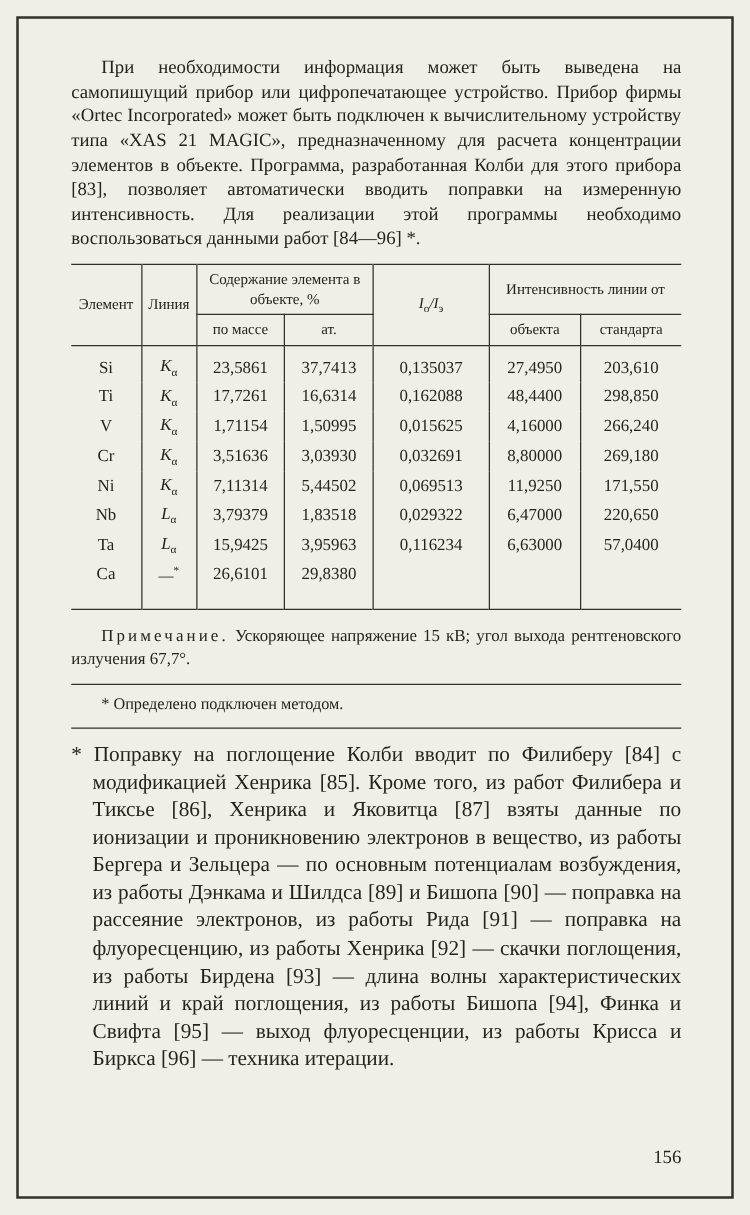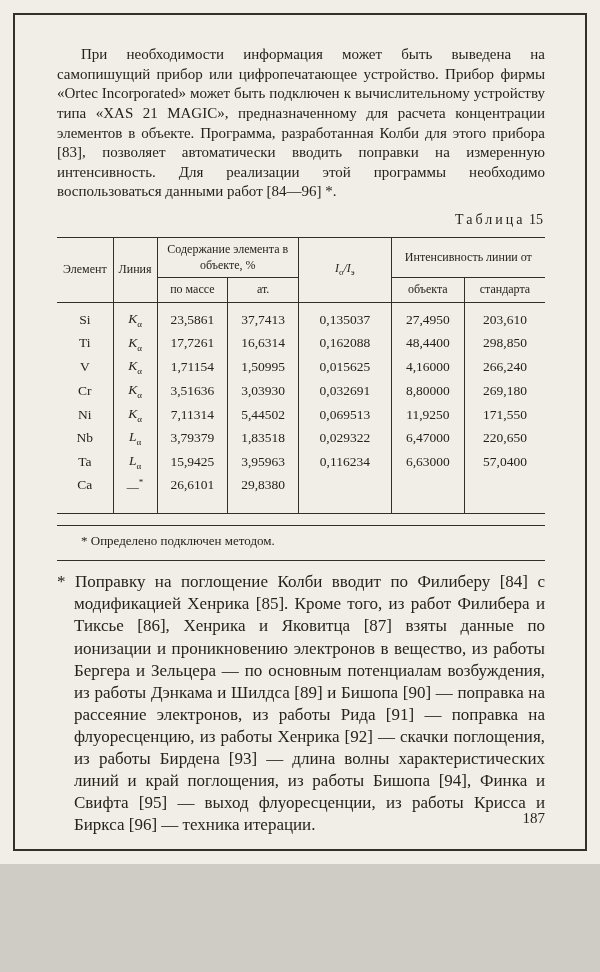--- a/index.html
+++ b/index.html
@@ -3,21 +3,21 @@
 <meta charset="utf-8">
 <style>
   * { margin:0; padding:0; box-sizing:border-box; }
   html,body { width:600px; }
   body {
     width:600px; height:972px;
     background:#cfccc5;
     font-family:"Liberation Serif", serif;
   }
   .page {
-    position:relative; width:600px; height:864px;
+    position:relative; width:600px; height:972px;
     background:#f0eee7; color:#26231d; overflow:hidden;
   }
   .frame {
     position:absolute; left:13px; top:13px; right:13px; bottom:13px;
     border:2px solid #33302a;
     padding:30px 40px 20px 42px;
     overflow:hidden;
   }
   .body-text p {
     font-size:15px; line-height:1.31; text-align:justify; text-indent:24px;
@@ -74,24 +74,20 @@
 </head>
 <body>
 
 <div class="page">
   <div class="frame">
 
     <div class="body-text">
       <p>При необходимости информация может быть выведена на самопишущий прибор или цифропечатающее устройство. Прибор фирмы «Ortec Incorporated» может быть подключен к вычислительному устройству типа «XAS 21 MAGIC», предназначенному для расчета концентрации элементов в объекте. Программа, разработанная Колби для этого прибора [83], позволяет автоматически вводить поправки на измеренную интенсивность. Для реализации этой программы необходимо воспользоваться данными работ [84—96] *.</p>
     </div>
 
-    <div class="table-caption">
-      <span class="caption-word">Таблица</span>
-      <span>15</span>
-    </div>
 
 
     <table class="data-table">
       <colgroup>
         <col style="width:11.5%">
         <col style="width:9%">
         <col style="width:14.5%">
         <col style="width:14.5%">
         <col style="width:19%">
         <col style="width:15%">
@@ -181,27 +177,30 @@
             <td><span class="line-symbol">—</span><sup>*</sup></td>
             <td>26,6101</td>
             <td>29,8380</td>
             <td></td>
             <td></td>
             <td></td>
           </tr>
         </tbody>
     </table>
 
+    <p class="note">
+      <span class="note-label">Примечание.</span><span> Ускоряющее напряжение 15 кВ;  угол выхода рентгеновского излучения 67,7°.</span>
+    </p>
 
     <div class="rule"></div>
 
     <p class="table-footnote">* Определено подключен методом.</p>
 
     <div class="rule"></div>
 
     <p class="footnote">
       <span>* </span><span>Поправку на поглощение Колби вводит по Филиберу [84] с модификацией Хенрика [85]. Кроме того, из работ Филибера и Тиксье [86], Хенрика и Яковитца [87] взяты данные по ионизации и проникновению электронов в вещество, из работы Бергера и Зельцера — по основным потенциалам возбуждения, из работы Дэнкама и Шилдса [89] и Бишопа [90] — поправка на рассеяние электронов, из работы Рида [91] — поправка на флуоресценцию, из работы Хенрика [92] — скачки поглощения, из работы Бирдена [93] — длина волны характеристических линий и край поглощения, из работы Бишопа [94], Финка и Свифта [95] — выход флуоресценции, из работы Крисса и Биркса [96] — техника итерации.</span>
     </p>
 
-    <div class="page-number">187</div>
+    <div class="page-number">156</div>
 
   </div>
 </div>
 
 </body></html>

